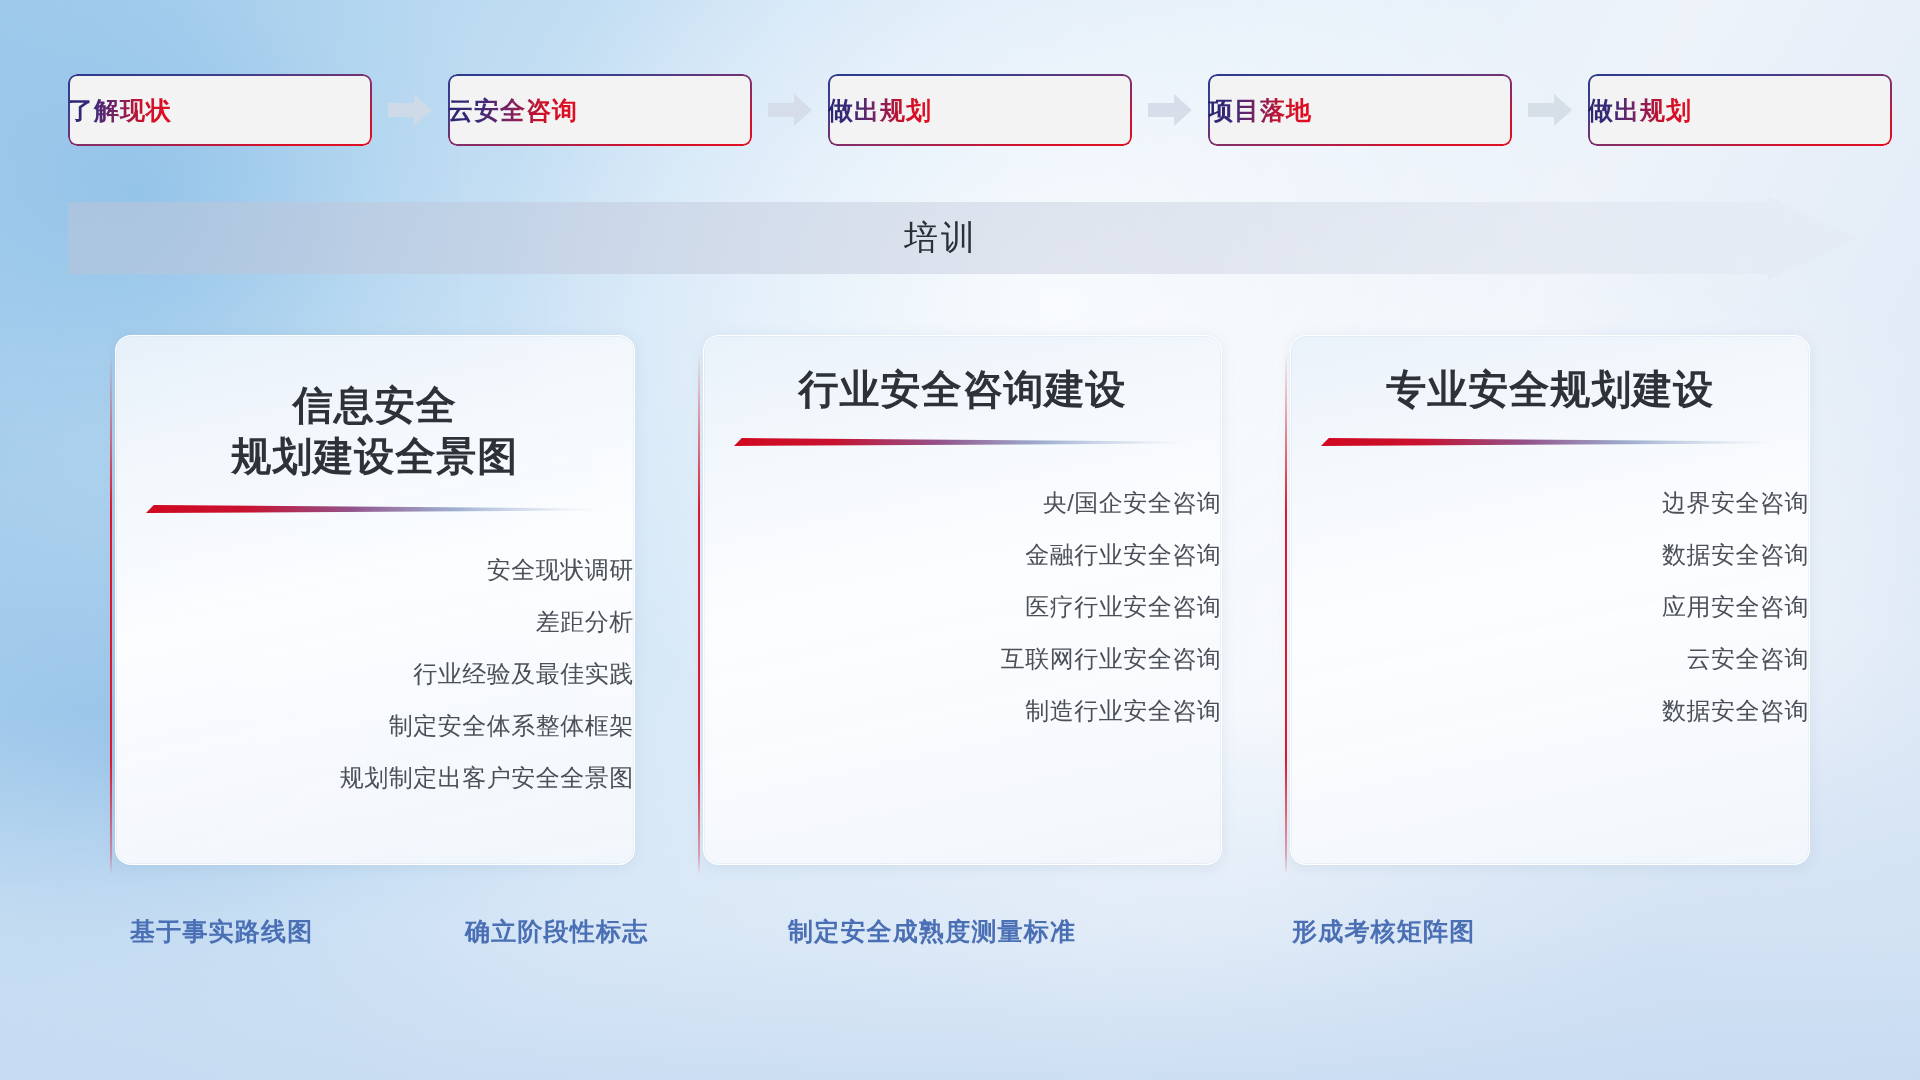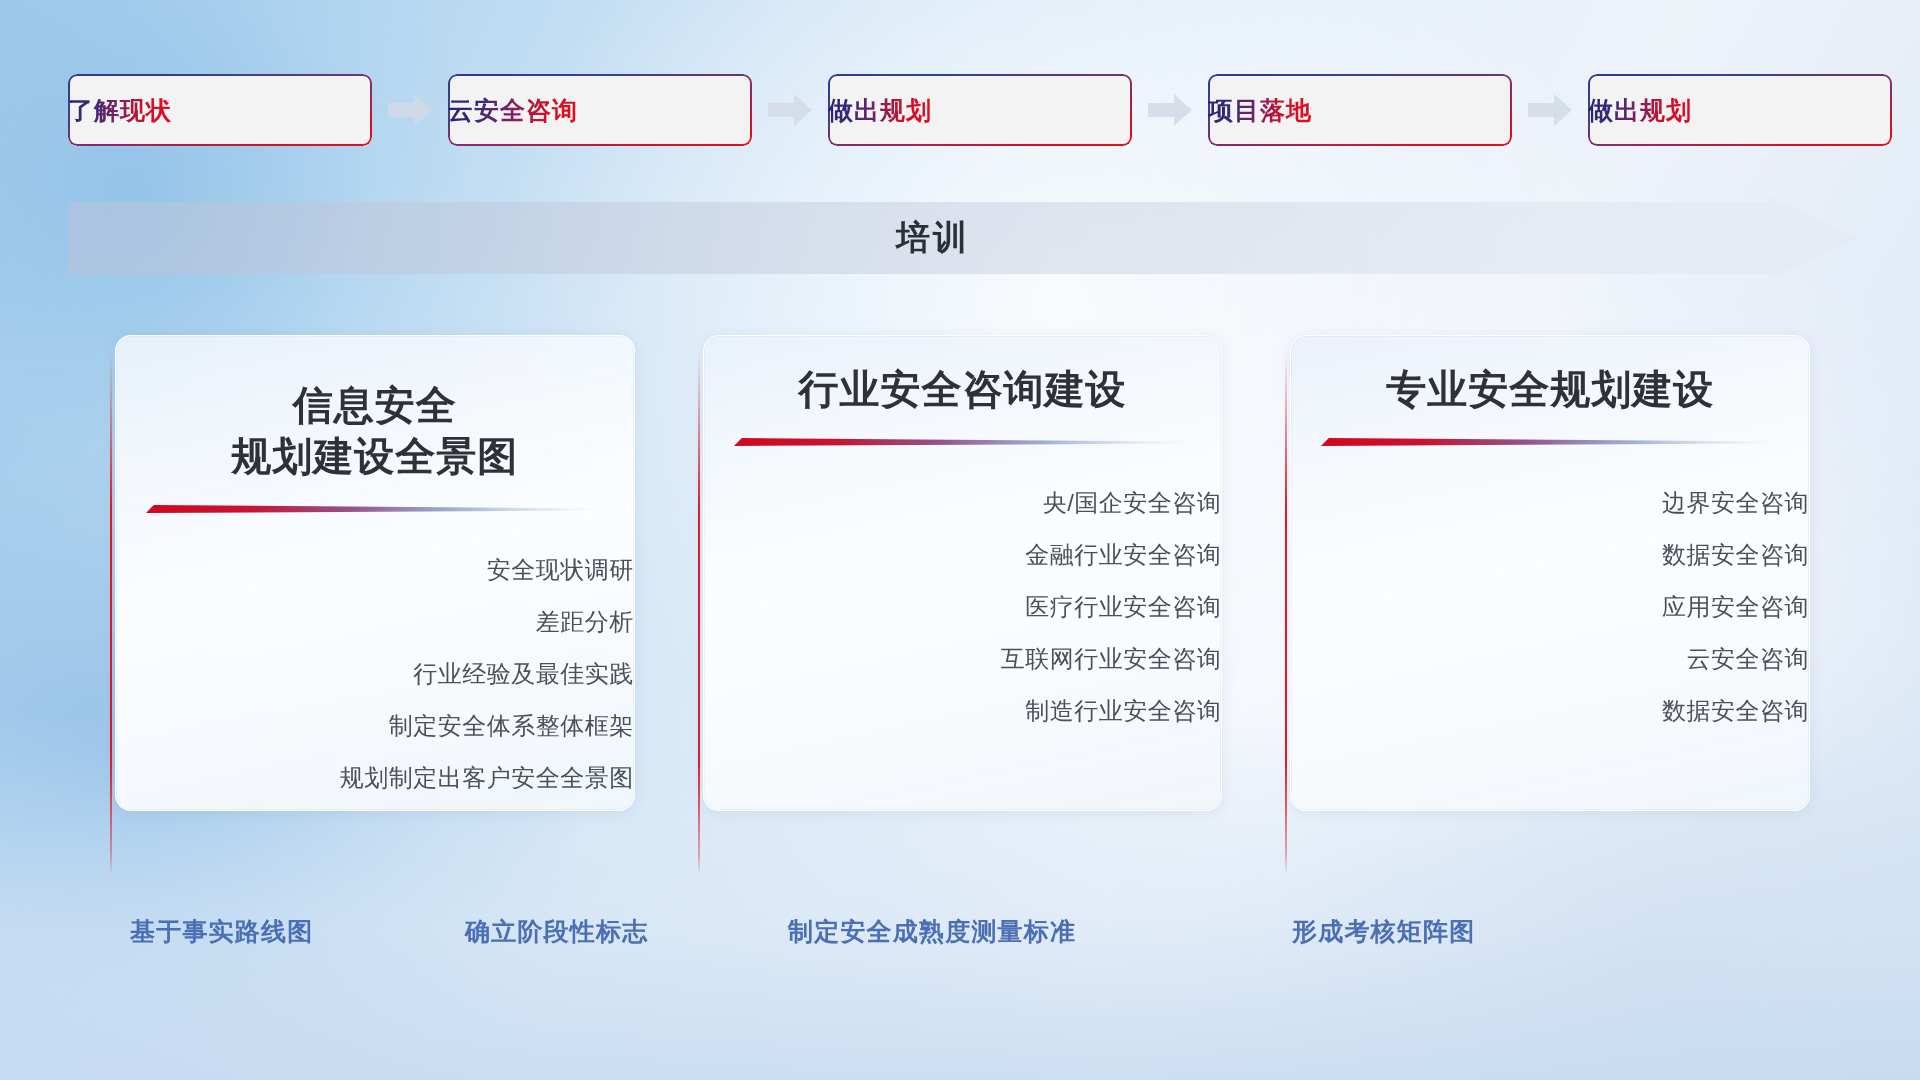--- a/index.html
+++ b/index.html
@@ -77,36 +77,36 @@
   .step-arrow svg{display:block;width:100%;height:100%;}
 
   
   .train-band{
     position:absolute;left:68px;top:196px;width:1790px;height:84px;
   }
   .train-band svg{position:absolute;inset:0;width:100%;height:100%;}
   .train-label{
     position:absolute;left:0;top:0;width:1730px;height:84px;
     display:flex;align-items:center;justify-content:center;
-    font-size:34px;font-weight:700;color:#2b2f36;letter-spacing:3px;
+    font-size:34px;font-weight:400;color:#2b2f36;letter-spacing:3px;padding-left:8px;
   }
 
   
   .cards{
     position:absolute;left:110px;top:335px;width:1700px;height:540px;
     display:flex;gap:63px;
   }
   .card-wrap{position:relative;flex:1 1 0;height:540px;}
   .card-accent{
     position:absolute;left:0;top:18px;width:2px;height:522px;
     background:linear-gradient(180deg,rgba(226,20,42,0) 0%,rgba(226,20,42,.25) 8%,#e0142a 30%,#e0142a 78%,rgba(226,20,42,.35) 96%,rgba(226,20,42,0) 100%);
     border-radius:2px;
   }
   .card{
-    position:absolute;left:5px;top:0;right:0;height:476px;
+    position:absolute;left:5px;top:0;right:0;height:530px;
     border-radius:16px;
     background:
       linear-gradient(168deg,rgba(233,241,250,.97) 0%,rgba(244,248,252,.97) 22%,rgba(252,253,255,.99) 48%,rgba(248,250,253,.98) 72%,rgba(241,246,251,.97) 100%);
     border:1px solid rgba(255,255,255,.95);
     box-shadow:0 2px 14px rgba(110,140,180,.14),0 0 0 1px rgba(200,218,238,.30) inset;
     box-sizing:border-box;
     overflow:hidden;
     display:flex;flex-direction:column;align-items:center;
   }
   .card-title{

